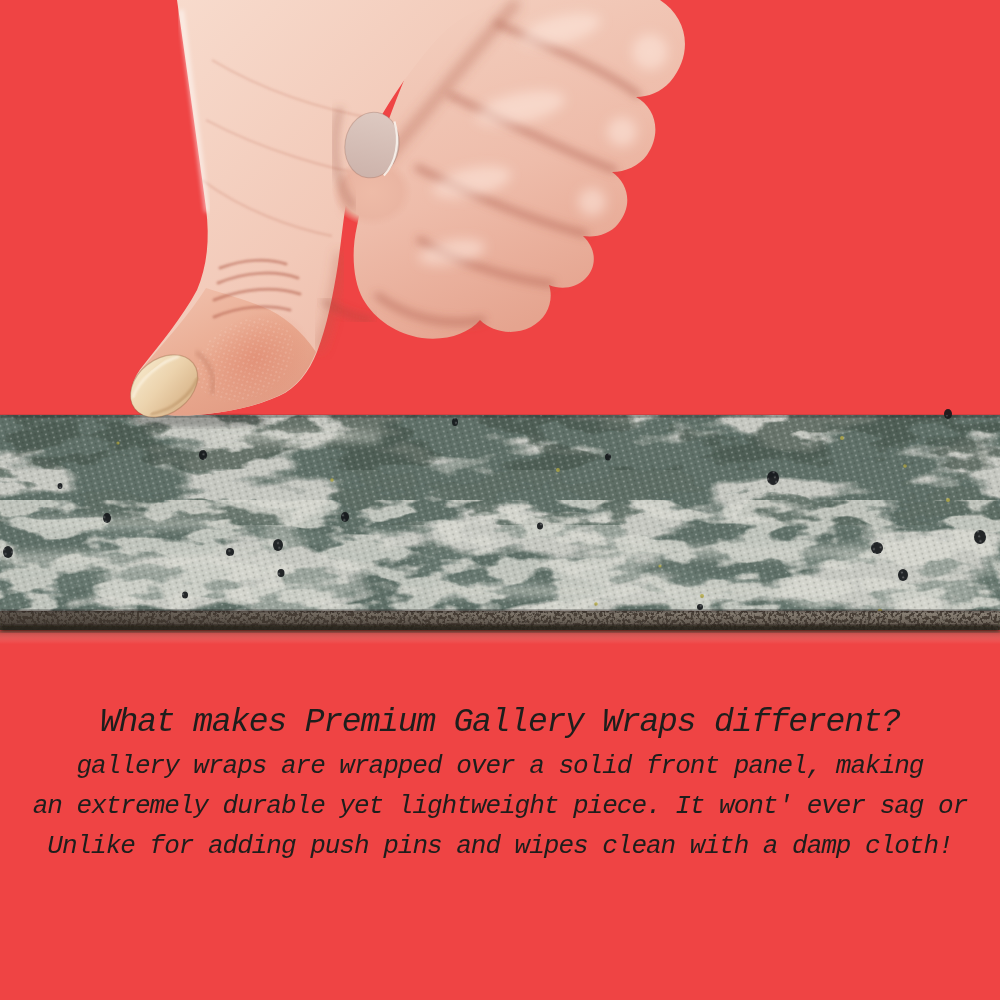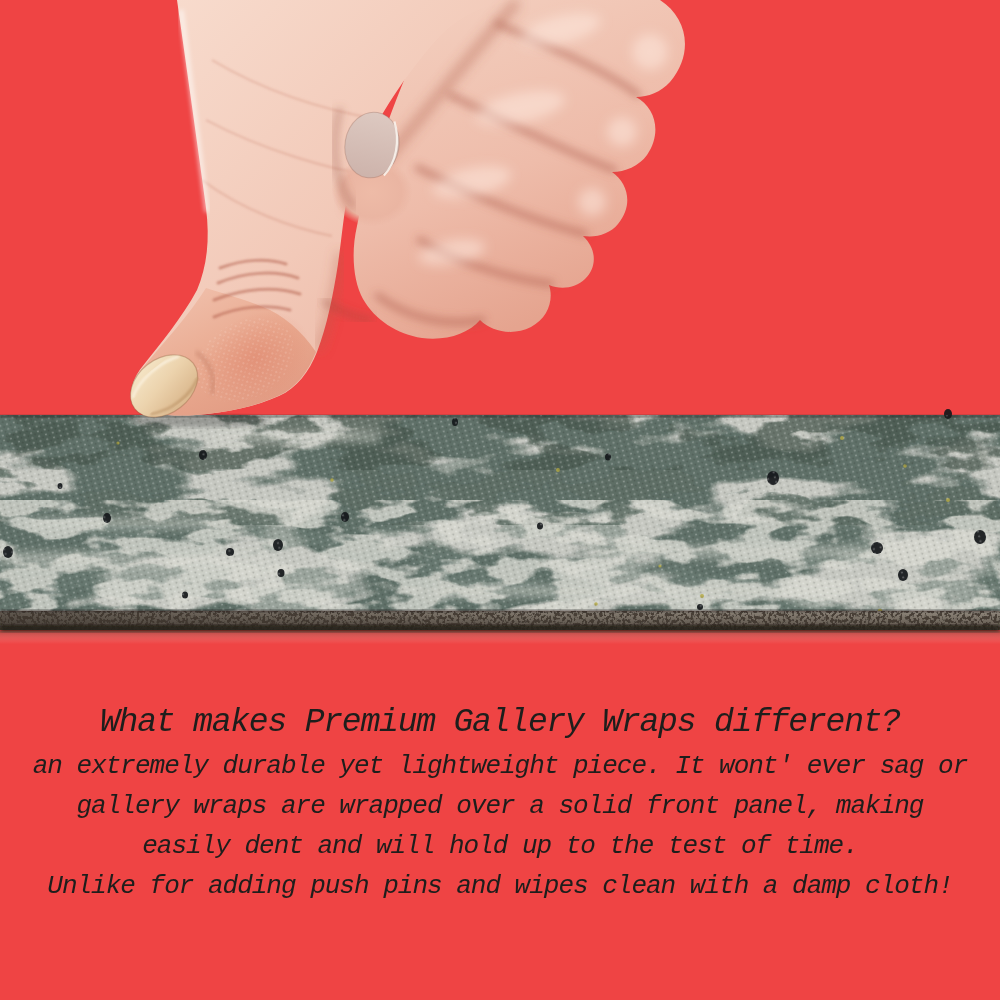--- a/index.html
+++ b/index.html
@@ -270,19 +270,18 @@
         </g>
 
         <path d="M 196,352 C 210,362 216,378 212,394" fill="none" stroke="rgba(190,120,95,0.5)" stroke-width="4" filter="url(#soft2)"></path>
       </g>
     </g>
   </svg>
   </div>
 
   <div class="copy">
     <div class="headline">What makes Premium Gallery Wraps different?</div>
+    <div class="bodyline">gallery wraps are wrapped over a solid front panel, making</div>
     <div class="bodyline">an extremely durable yet lightweight piece. It wont' ever sag or</div>
-    <div class="bodyline">gallery wraps are wrapped over a solid front panel, making</div>
-    <div class="bodyline">easily dent and will hold up to the test of time.</div>
     <div class="bodyline">Unlike for adding push pins and wipes clean with a damp cloth!</div>
   </div>
 
 </div>
 
 </body></html>

